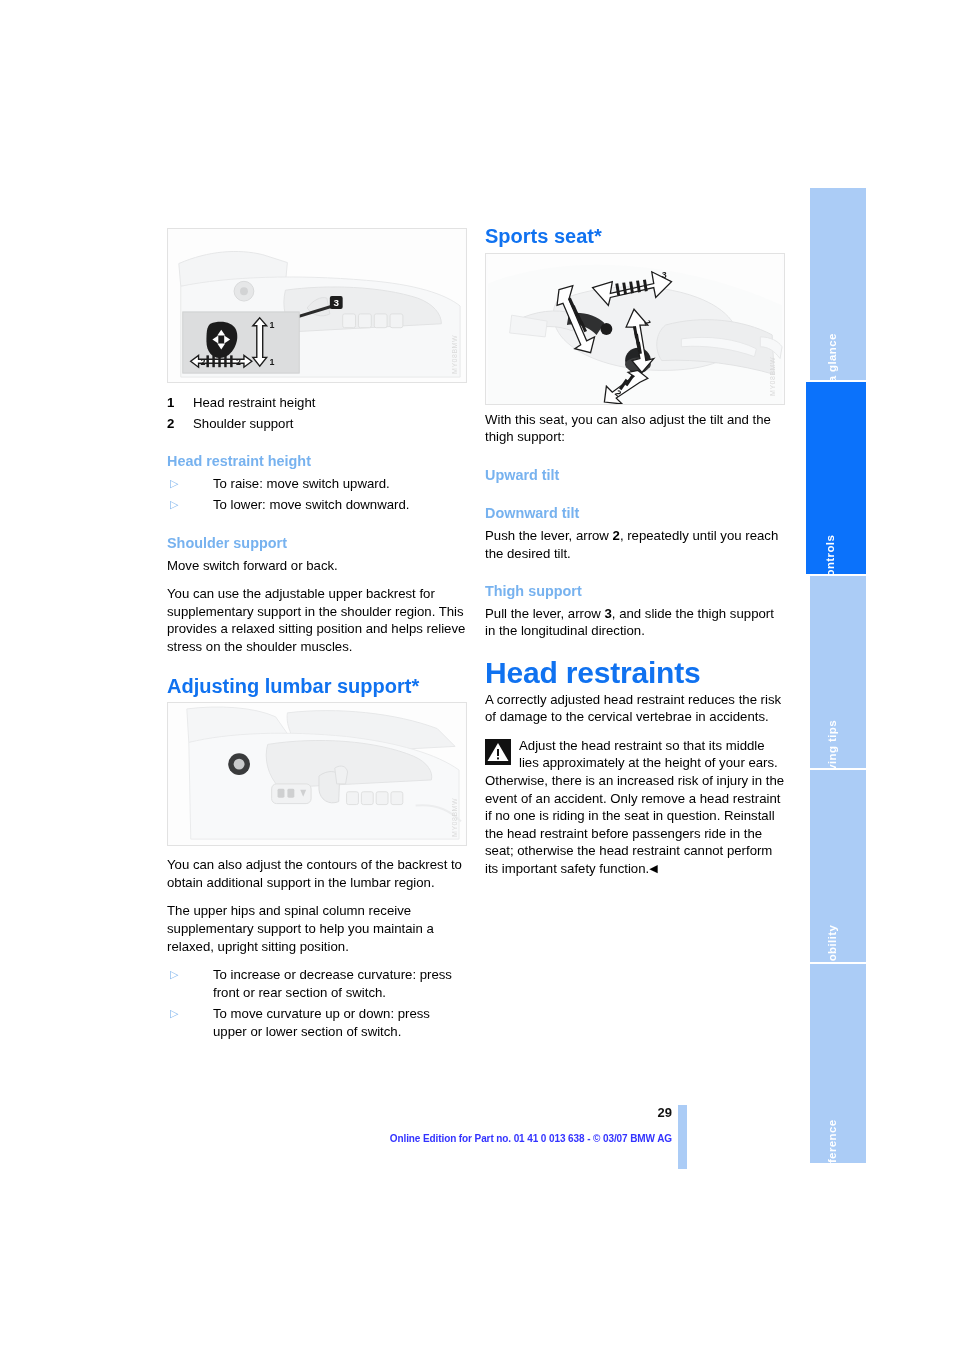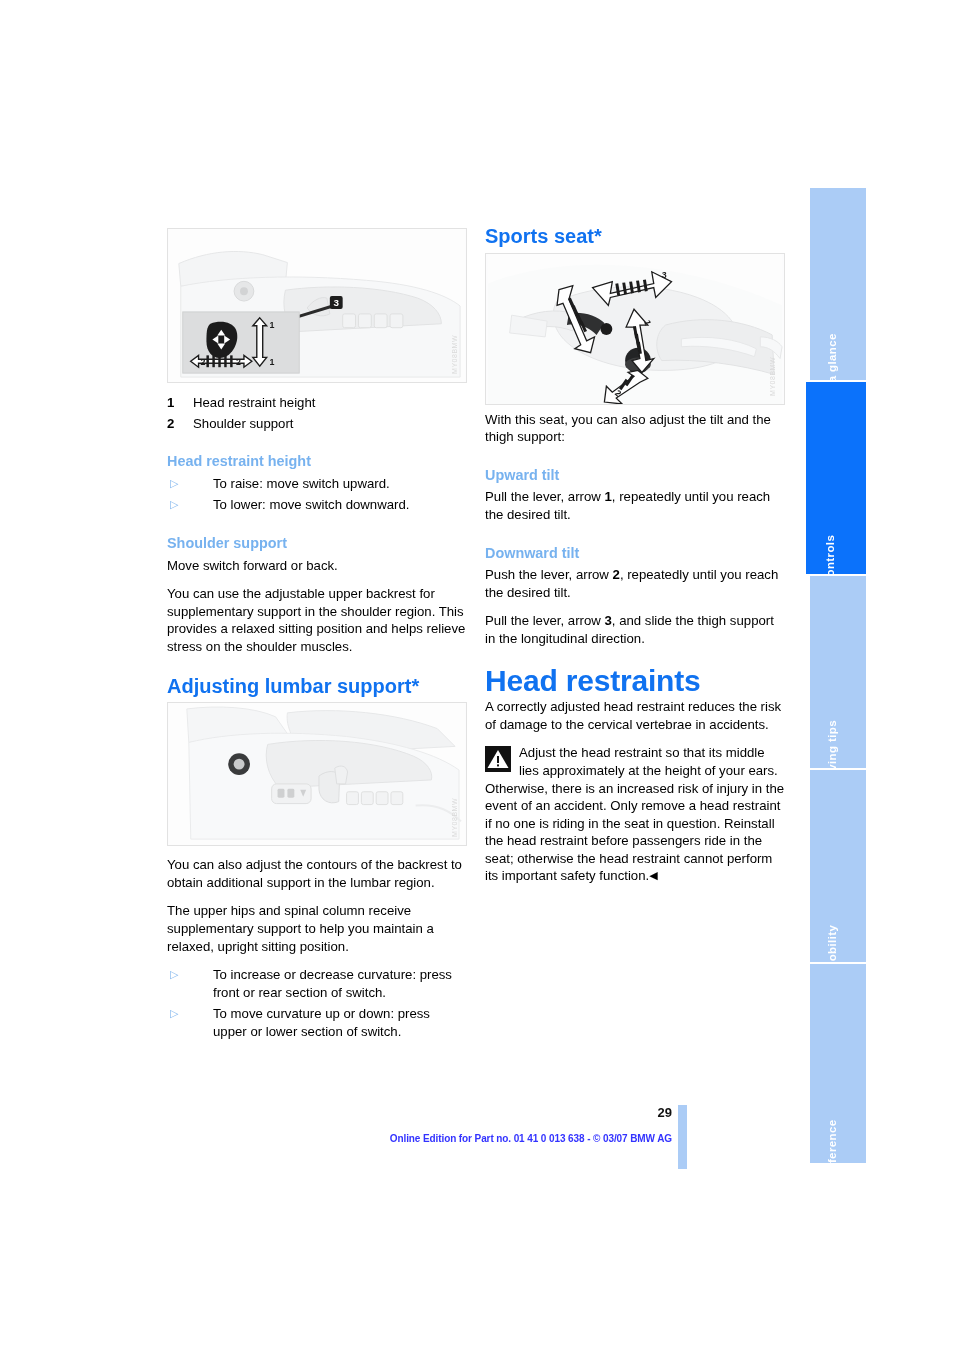--- a/index.html
+++ b/index.html
@@ -395,25 +395,25 @@
         </g>
         <text x="128" y="142" font-family="Liberation Sans, sans-serif" font-size="9" font-weight="bold" fill="#1C1C1C" transform="rotate(40 128 142)">2</text>
         <path d="M24 62 L 60 68 L 58 84 L 22 80 Z" fill="#F4F5F6" stroke="#E7E8E9"></path>
       </svg>
       <span class="fig-watermark">MY08BMW</span>
     </div>
 
     <p class="body">With this seat, you can also adjust the tilt and the thigh support:</p>
 
     <h3 class="sub-light">Upward tilt</h3>
-    <p class="body"><span>Pull the lever, arrow </span><span class="b">1</span><span>, repeatedly until you reach the desired tilt.</span></p>
 
     <h3 class="sub-light">Downward tilt</h3>
     <p class="body"><span>Push the lever, arrow </span><span class="b">2</span><span>, repeatedly until you reach the desired tilt.</span></p>
 
+    <h3 class="sub-light">Thigh support</h3>
     <p class="body"><span>Pull the lever, arrow </span><span class="b">3</span><span>, and slide the thigh support in the longitudinal direction.</span></p>
 
     <h1 class="section">Head restraints</h1>
     <p class="body">A correctly adjusted head restraint reduces the risk of damage to the cervical vertebrae in accidents.</p>
 
     <div class="warn-block">
       <span class="warn-icon">
         <svg width="26" height="26" viewBox="0 0 26 26">
           <rect x="0" y="0" width="26" height="26" fill="#111111"></rect>
           <polygon points="13,4 23.5,22 2.5,22" fill="#FFFFFF"></polygon>

